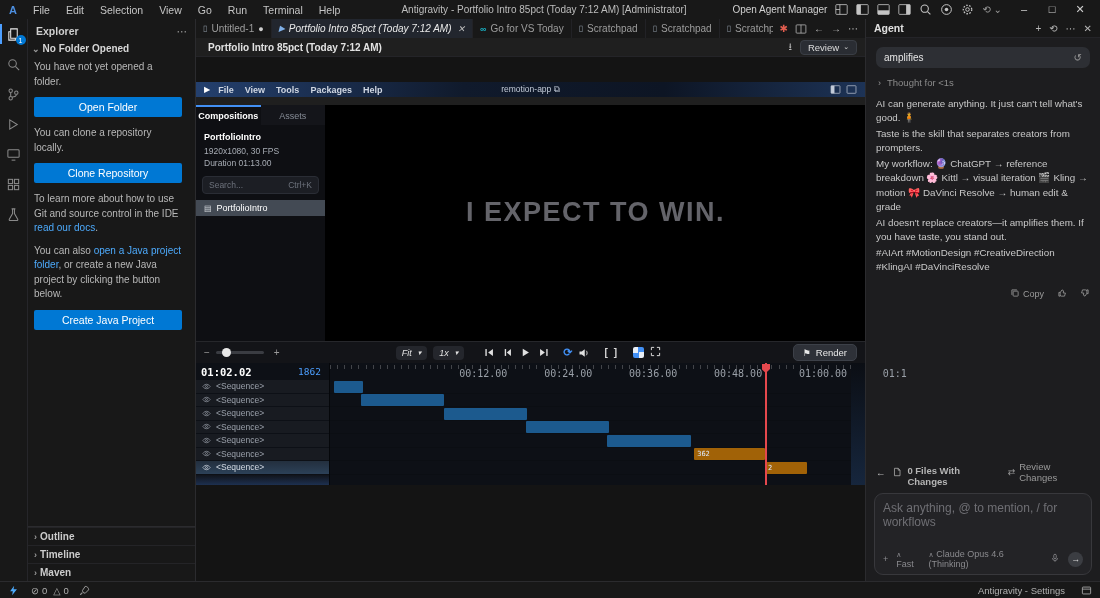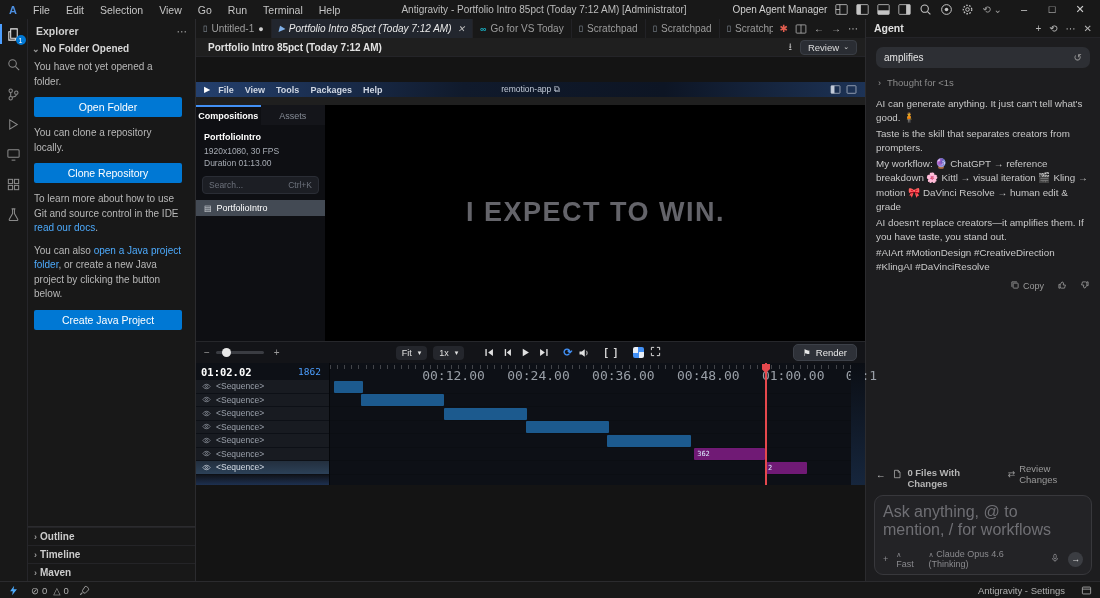--- a/index.html
+++ b/index.html
@@ -83,21 +83,21 @@
   .rm-listitem { background:#434a54; color:#fff; display:flex; align-items:center; gap:5px; padding:3px 8px; font-size:9px; }
   .rm-listitem .film { color:#d7dbe0; font-size:8px; }
 
   .rm-preview { flex:1; background:#000; display:flex; align-items:center; justify-content:center; min-width:0; }
   .rm-headline { color:#64646a; font-weight:800; font-size:27px; letter-spacing:1.5px; margin-top:-22px; white-space:nowrap; }
 
   .rm-controls { height:22px; background:#131418; border-top:1px solid #26272b; display:flex; align-items:center; padding:0 8px; gap:6px; color:#cfcfcf; font-size:10px; flex:none; }
   .zoomctl { display:flex; align-items:center; gap:6px; color:#9a9a9a; }
   .zoom-track { width:48px; height:3px; background:#3a3c42; border-radius:2px; position:relative; }
   .zoom-knob { position:absolute; left:6px; top:-3.5px; width:9px; height:9px; border-radius:50%; background:#e8e8e8; }
-  .rm-select { background:#24262c; border-radius:4px; padding:2px 6px; font-size:9px; color:#e0e0e0; display:flex; gap:6px; align-items:center; }
+  .rm-select { background:#24262c; border-radius:4px; padding:2px 6px; font-size:9px; color:#e0e0e0; display:flex; gap:6px; align-items:center;font-style:italic; }
   .transport { display:flex; align-items:center; gap:7px; margin-left:14px; }
   .transport svg { width:11px; height:11px; fill:#e0e0e0; }
   .loop-ic { color:#4290f5; font-size:11px; font-weight:bold; }
   .bracket { color:#d8d8d8; font-size:10px; font-weight:bold; }
   .checker { width:11px; height:11px; border-radius:2px; background:conic-gradient(#4290f5 0 25%, #e8eef6 0 50%, #4290f5 0 75%, #e8eef6 0); }
   .expand-ic svg { width:11px; height:11px; stroke:#e0e0e0; fill:none; stroke-width:1.4; }
   .render-btn { margin-left:auto; background:#2e3138; border:1px solid #3c4048; border-radius:5px; color:#e8e8e8; font-size:9.5px; padding:2px 9px; display:flex; gap:5px; align-items:center; }
 
   
   .timeline { height:122px; background:#0d1016; display:flex; flex:none; min-width:0; position:relative; }
@@ -107,45 +107,45 @@
   .tl-frame { font-family:"DejaVu Sans Mono", monospace; color:#4d9fff; font-size:9.5px; }
   .seq-row { height:13.5px; background:#181b21; border-bottom:1px solid #0d1016; display:flex; align-items:center; gap:5px; padding:0 6px; color:#9ba1ab; font-size:8.5px; flex:none; }
   .seq-row.active { background:linear-gradient(180deg,#232f3e,#2c4158); color:#d6dde6; }
   .seq-row svg { width:9px; height:9px; stroke:currentColor; fill:none; stroke-width:1.2; flex:none; }
   .tl-fade { flex:1; background:linear-gradient(180deg,#11141b,#1d3050); }
   .tl-tracks { flex:1; position:relative; min-width:0; margin-right:14px; }
   .tl-gutter { position:absolute; right:0; top:0; bottom:0; width:14px; background:linear-gradient(180deg,#0b0e14,#16263d); }
   .ruler { position:absolute; left:0; right:0; top:0; height:17px; background:
       repeating-linear-gradient(90deg, rgba(255,255,255,.22) 0 1px, transparent 1px 7.12px);
       background-size:100% 4px; background-position:0 2px; background-repeat:no-repeat; }
-  .ruler-label { position:absolute; top:5px; font-family:"DejaVu Sans Mono", monospace; font-size:13px; color:#9aa0a8; white-space:nowrap; }
+  .ruler-label { position:absolute; top:5px; font-family:"DejaVu Sans Mono", monospace; font-size:10px; color:#9aa0a8; white-space:nowrap;margin-left:37px; }
   .track-rows { position:absolute; left:0; right:0; top:17px; }
   .track-row { height:13.5px; position:relative; border-bottom:1px solid #0b0e13; }
   .clip { position:absolute; top:0.5px; height:12px; border-radius:1px; background:#1c5a8e; color:#dceaff; font-size:7px; font-family:"DejaVu Sans Mono", monospace; padding-left:3px; line-height:12px; overflow:hidden; }
-  .clip.bright { background:#701a75; }
+  .clip.bright { background:#a16207; }
   .playhead { position:absolute; top:0; bottom:0; width:1.5px; background:#e5484d; z-index:5; }
   .playhead::before { content:""; position:absolute; top:1px; left:-3.5px; width:8.5px; height:9px; background:#e5484d; clip-path:polygon(0 0,100% 0,100% 55%,50% 100%,0 55%); }
   .editor-bottom { flex:1; background:#141414; }
 
   
   .agent { width:235px; flex:none; background:#1d1d1f; border-left:1px solid #2b2b2e; display:flex; flex-direction:column; min-height:0; }
   .ag-header { height:19px; background:#181818; display:flex; align-items:center; padding:0 8px; font-size:10.5px; color:#e0e0e0; font-weight:bold; flex:none; border-bottom:1px solid #242428; }
   .ag-header .icons { margin-left:auto; display:flex; gap:8px; color:#b5b5b5; font-weight:normal; font-size:10px; }
   .ag-chat { flex:1; overflow:hidden; padding:9px 10px 0 10px; display:flex; flex-direction:column; min-height:0; }
   .ag-bubble { background:#2d2f34; border-radius:7px; padding:5px 8px; display:flex; align-items:center; justify-content:space-between; color:#e6e6e6; font-size:10px; margin-bottom:9px; }
   .ag-bubble .redo { color:#9a9a9a; font-size:10px; }
   .ag-thought { display:flex; align-items:center; gap:6px; color:#8b8b8b; font-size:9.5px; margin-bottom:9px; padding-left:2px; }
   .ag-msg { color:#c9c9c9; font-size:9.8px; line-height:1.48; }
   .ag-msg p { margin-bottom:1px; }
-  .ag-actions { display:flex; justify-content:flex-end; align-items:center; gap:13px; color:#9a9a9a; font-size:9px; margin-top:4px; }
+  .ag-actions { display:flex; justify-content:flex-end; align-items:center; gap:13px; color:#9a9a9a; font-size:9px; margin-top:12px; }
   .ag-actions svg { width:10px; height:10px; stroke:currentColor; fill:none; stroke-width:1.3; vertical-align:-1px; }
   .ag-files { display:flex; align-items:center; gap:6px; padding:4px 10px; color:#b5b5b5; font-size:9.5px; flex:none; }
   .ag-files .rc { margin-left:auto; color:#9a9a9a; display:flex; gap:4px; align-items:center; }
   .ag-input { margin:2px 8px 6px 8px; background:#232326; border:1px solid #38383c; border-radius:9px; padding:7px 8px 5px 8px; flex:none; }
-  .ag-placeholder { color:#6f6f74; font-size:16px; margin-bottom:10px; }
+  .ag-placeholder { color:#6f6f74; font-size:12px; margin-bottom:20px; }
   .ag-input-row { display:flex; align-items:center; gap:8px; color:#8a8a8e; font-size:9px; }
   .ag-input-row .wedge { font-size:7px; }
   .send { margin-left:auto; width:15px; height:15px; border-radius:50%; background:#3b3d42; color:#d5d5d5; display:flex; align-items:center; justify-content:center; font-size:9px; }
   .mic svg { width:10px; height:10px; stroke:#8a8a8e; fill:none; stroke-width:1.3; }
 
   
   .statusbar { height:17px; background:#181818; border-top:1px solid #2b2b2e; display:flex; align-items:center; font-size:9.5px; color:#b0b0b0; padding:0 8px 0 0; flex:none; }
   .st-remote { width:26px; height:100%; display:flex; align-items:center; justify-content:center; color:#4daafc; }
   .st-item { display:flex; align-items:center; gap:3px; padding:0 5px; }
   .st-right { margin-left:auto; display:flex; align-items:center; gap:16px; }

